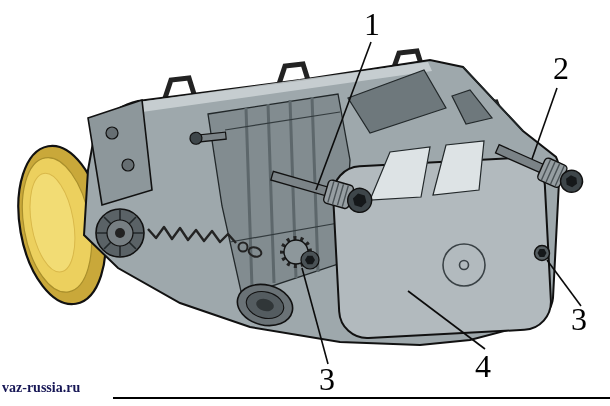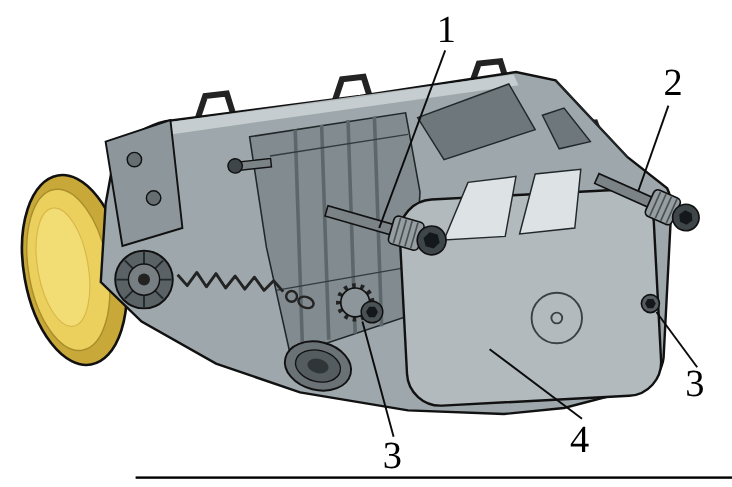--- a/index.html
+++ b/index.html
@@ -166,14 +166,15 @@
       <line x1="485" y1="349" x2="408" y2="291"></line>
     </g>
   </svg>
 
   <div class="callout c1">1</div>
   <div class="callout c2">2</div>
   <div class="callout c3r">3</div>
   <div class="callout c3b">3</div>
   <div class="callout c4">4</div>
 
+  <div class="watermark">vaz-russia.ru</div>
   <div class="bottom-rule"></div>
 </div>
 
 </body></html>

